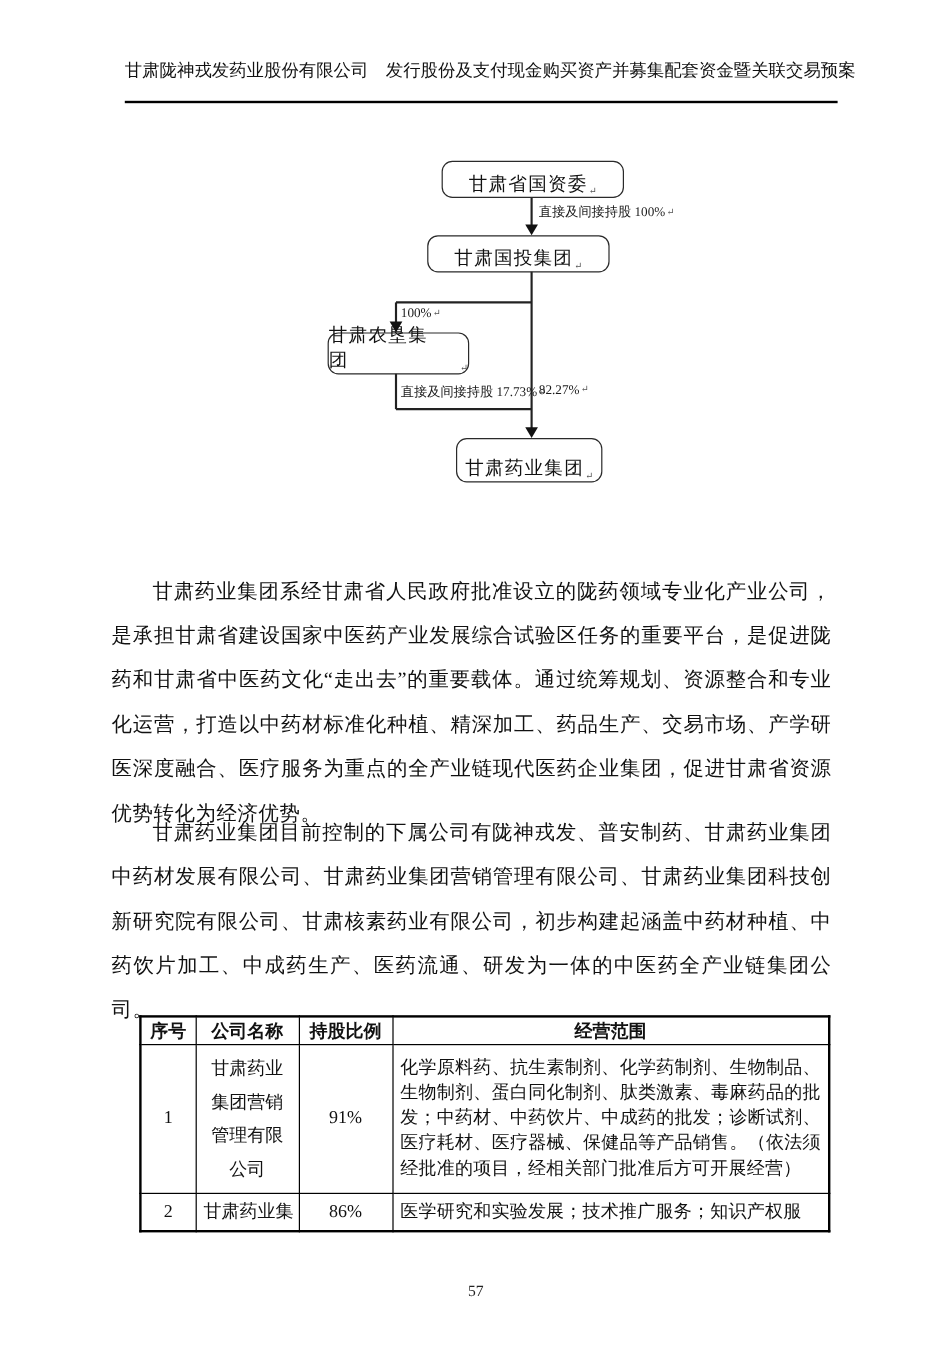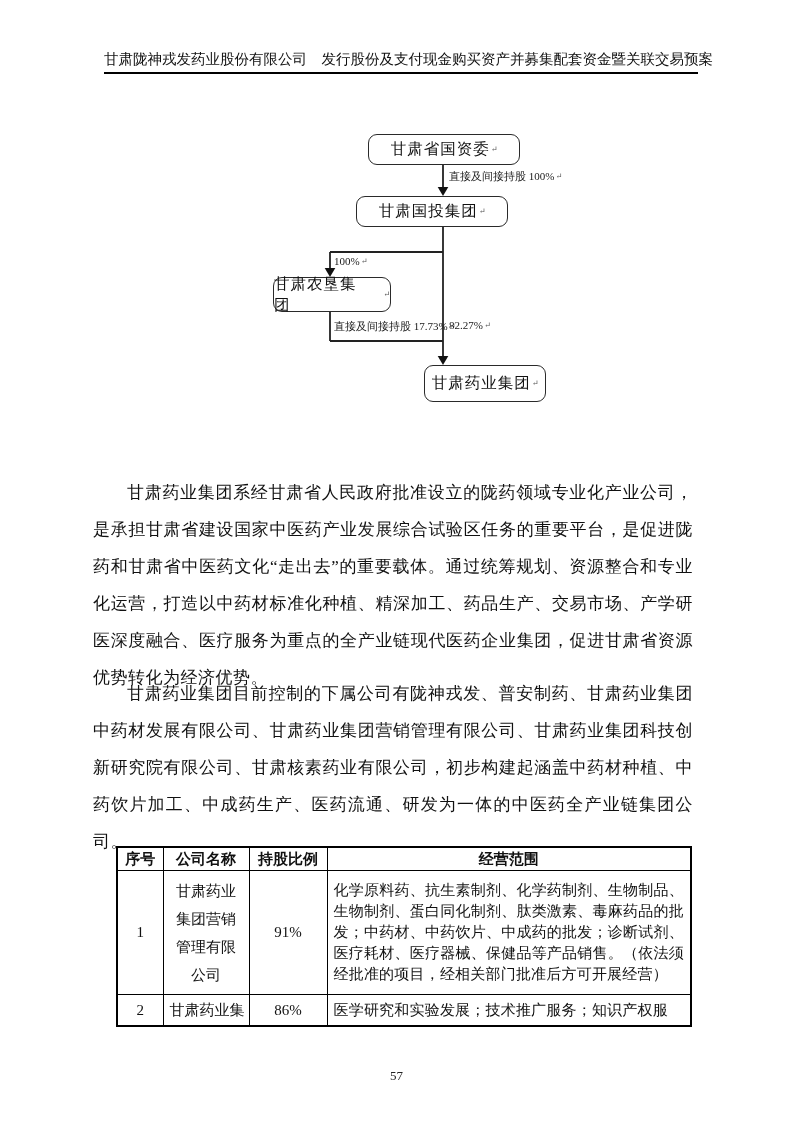--- a/index.html
+++ b/index.html
@@ -10,32 +10,32 @@
     background:#ffffff;
     font-family:"Liberation Serif","DejaVu Serif",serif;
     color:#111;
     overflow:hidden;
   }
   
   .doc-header{
     position:absolute;left:104px;top:48px;width:594px;
     font-size:14.5px;line-height:22px;
     border-bottom:2.5px solid #000;
-    padding-bottom:2px;
+    padding-bottom:14px;
     white-space:nowrap;
     letter-spacing:0px;
   }
   
   .diagram{position:absolute;left:0;top:125px;width:560px;height:290px;}
   .diagram svg{position:absolute;left:0;top:0;}
   .node{
     position:absolute;
     border:1.5px solid #2a2a2a;border-radius:9px;
     background:#fff;
-    display:flex;align-items:center;justify-content:center;
+    display:flex;align-items:flex-end;justify-content:center;
     font-size:15.5px;letter-spacing:1px;
   }
   .edge-label{
     position:absolute;
     font-size:11px;letter-spacing:0px;white-space:nowrap;color:#1a1a1a;
   }
   .pmark{font-size:8px;color:#555;margin-left:1px;vertical-align:1px;letter-spacing:0;}
   
   .sec-heading{
     position:absolute;left:93px;width:600px;
@@ -105,21 +105,21 @@
         <span class="pmark">↵</span>
     </div>
     <div class="node" style="left:356px;top:71px;width:150px;height:29px;">
       <span>甘肃国投集团</span>
         <span class="pmark">↵</span>
     </div>
     <div class="node" style="left:273px;top:152px;width:116px;height:33px;gap:13px;">
       <span>甘肃农垦集团</span>
         <span class="pmark">↵</span>
     </div>
-    <div class="node" style="left:380px;top:240px;width:120px;height:35px;margin-left:44px;">
+    <div class="node" style="left:380px;top:240px;width:120px;height:35px;">
       <span>甘肃药业集团</span>
         <span class="pmark">↵</span>
     </div>
 
     <div class="edge-label" style="left:449px;top:44px;">
       <span>直接及间接持股 100%</span><span class="pmark">↵</span>
     </div>
     <div class="edge-label" style="left:334px;top:130px;">
       <span>100%</span><span class="pmark">↵</span>
     </div>

